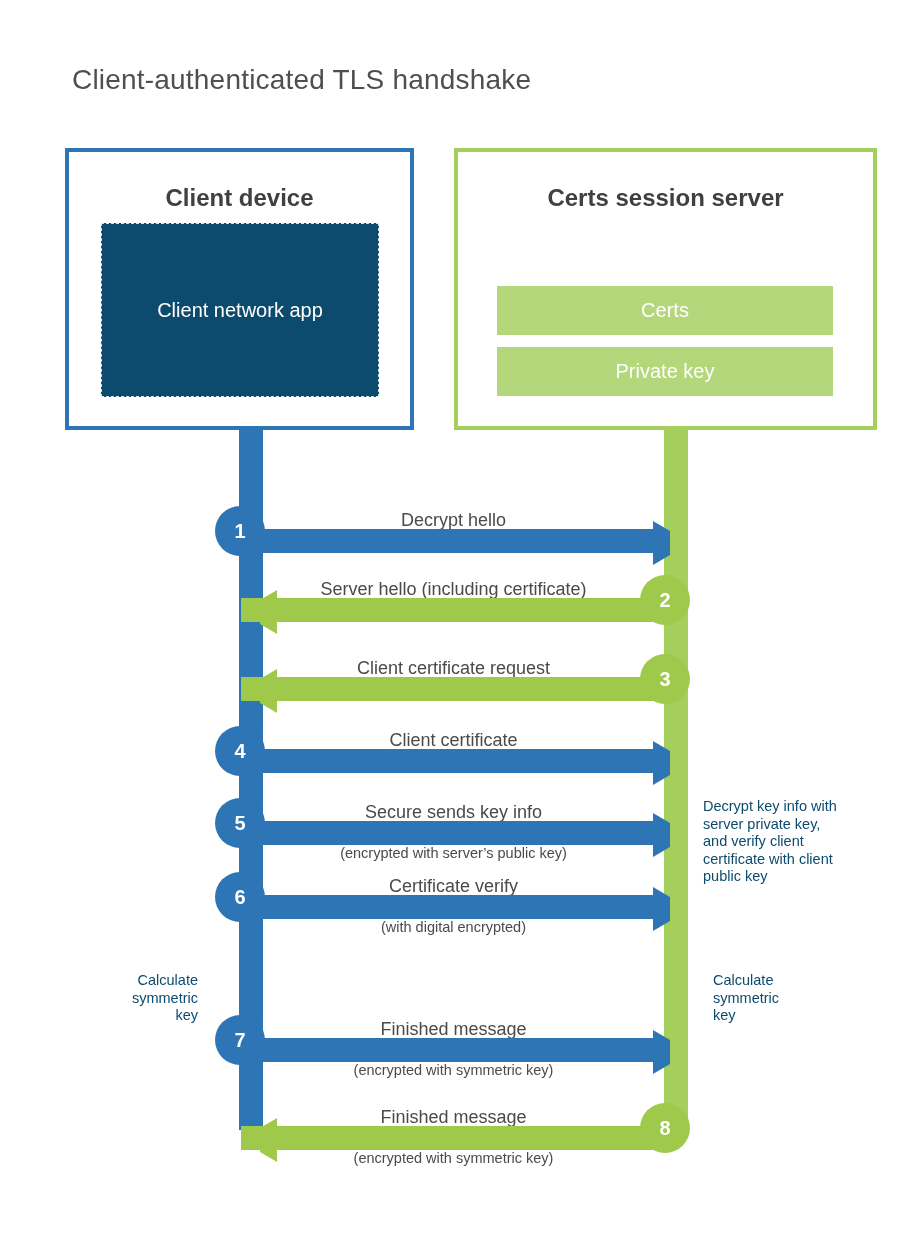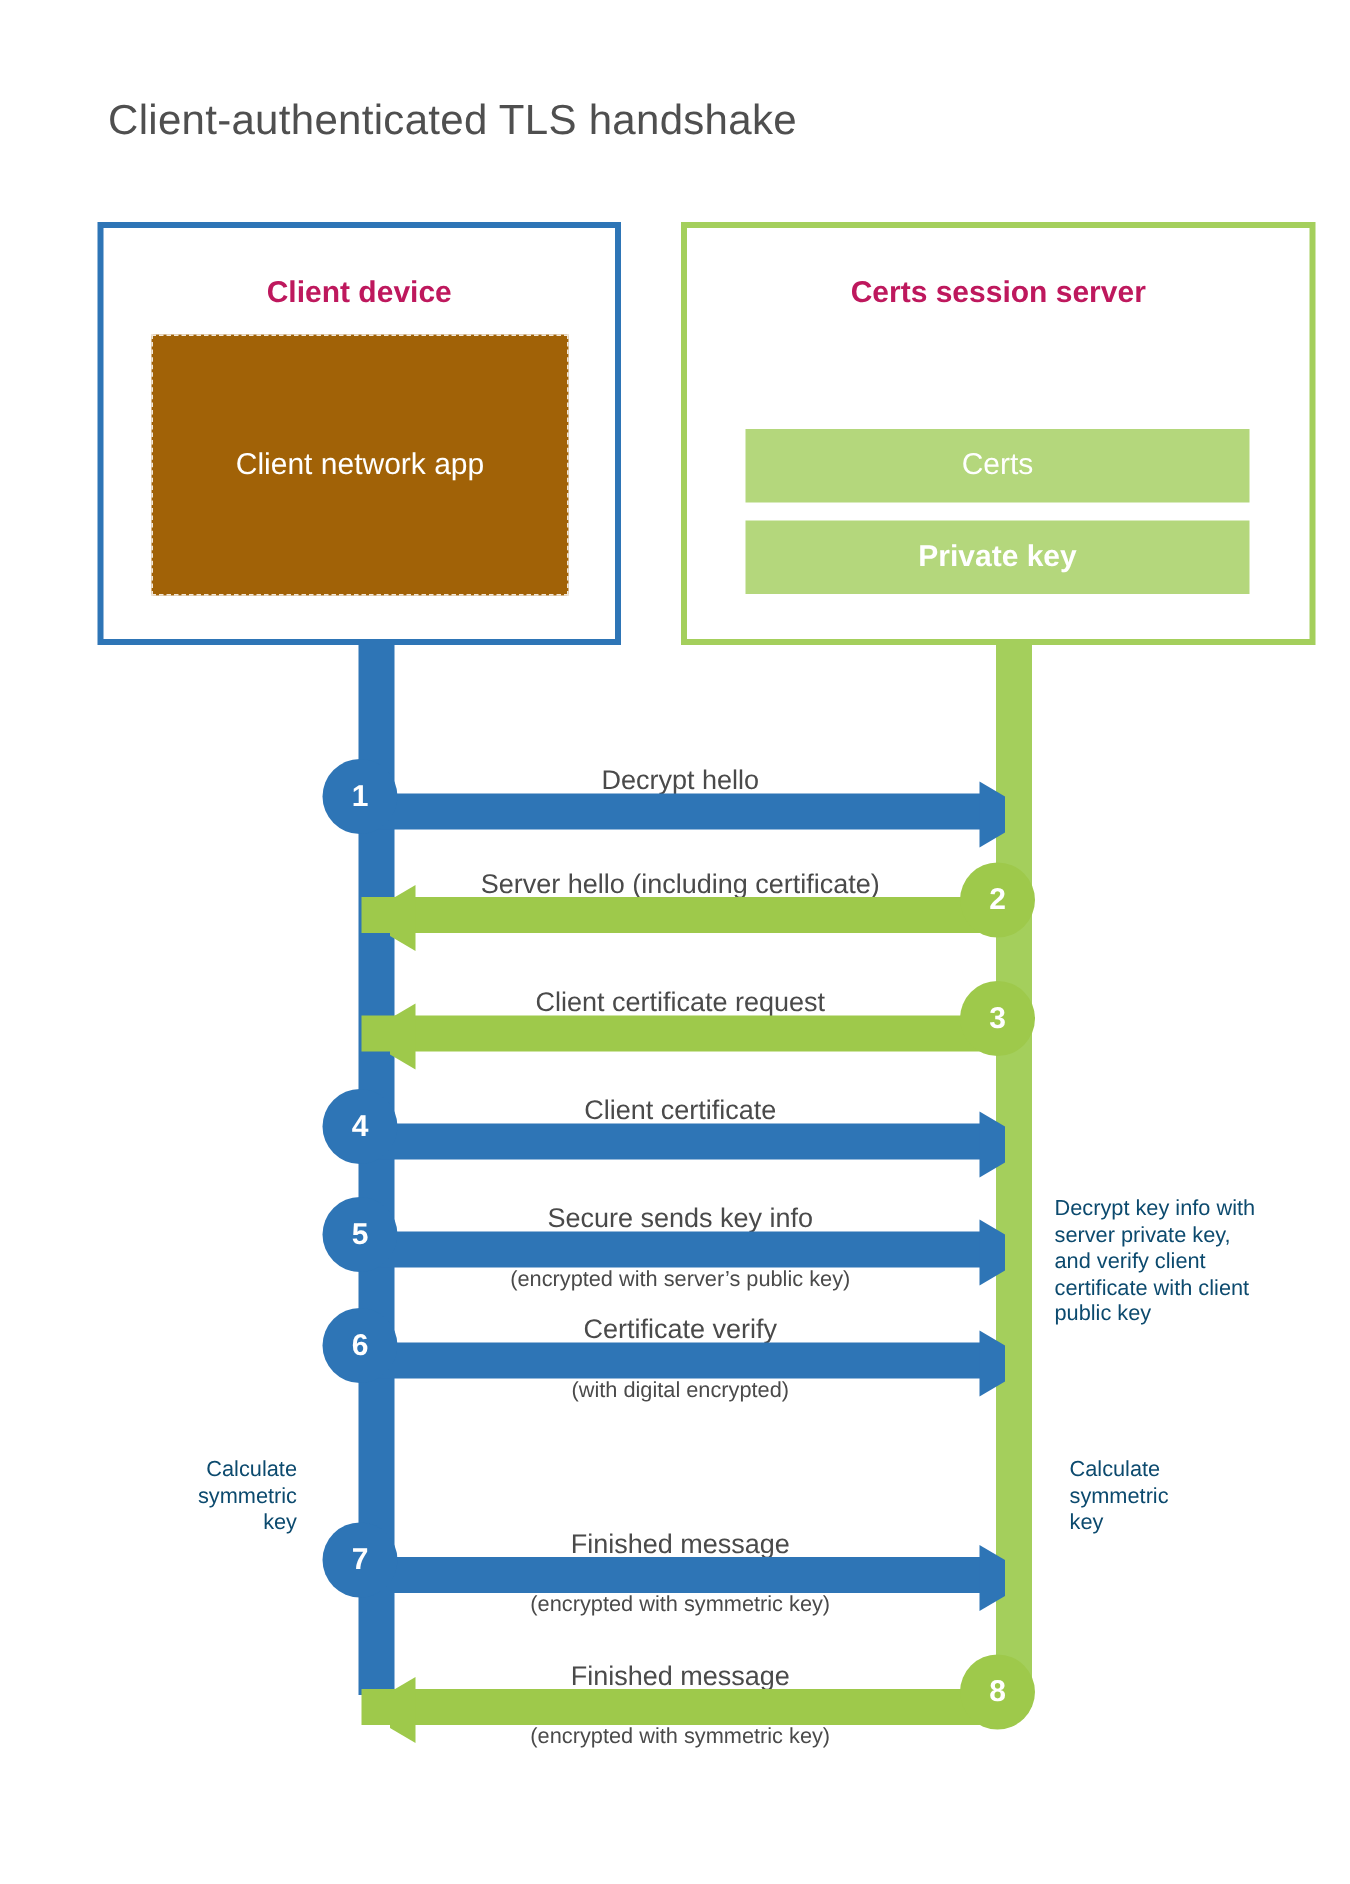--- a/index.html
+++ b/index.html
@@ -7,31 +7,31 @@
   .canvas { position:relative; width:900px; height:1256px; background:#ffffff; overflow:hidden; }
 
   .title { position:absolute; left:36px; top:28px; font-size:28px; font-weight:300;
            color:#4f4f4f; letter-spacing:.2px; }
 
   
   .box { position:absolute; top:124px; height:282px; background:#fff; }
   .box.client { left:41px;  width:349px; border:4px solid #2e75b6; }
   .box.server { left:430px; width:423px; border:4px solid #a4cf5c; }
   .box-heading { position:absolute; left:0; top:20px; width:100%; text-align:center;
-                 font-size:20px; font-weight:bold; color:#be185d; }
+                 font-size:24px; font-weight:bold; color:#404040; }
 
   .app-box { position:absolute; left:32px; top:71px; width:278px; height:174px;
-             background:#a16207; border:1px dashed rgba(255,255,255,.85);
+             background:#0c4a6e; border:1px dashed rgba(255,255,255,.85);
              display:flex; align-items:center; justify-content:center; text-align:center;
              color:#fff; font-size:20px; line-height:27px; padding:0 40px; }
 
   .bar { position:absolute; left:39px; width:336px; height:49px; background:#b4d77c;
          display:flex; align-items:center; justify-content:center;
          color:#fff; font-size:20px; }
-  .bar.b0 { top:72px; } .bar.b1 { top:134px; } .bar.b2 { top:195px;font-weight:bold; }
+  .bar.b0 { top:72px; } .bar.b1 { top:134px; } .bar.b2 { top:195px; }
 
   
   .lifeline { position:absolute; top:406px; width:4px; height:700px; }
   .lifeline.blue  { left:215px; background:#2e75b6; }
   .lifeline.green { left:640px; background:#a4cf5c; height:698px; }
 
   
   .msg { position:absolute; left:0; top:0; width:900px; height:0; }
   .msg.blue  { --c:#2e75b6; }
   .msg.green { --c:#9ec94b; }

